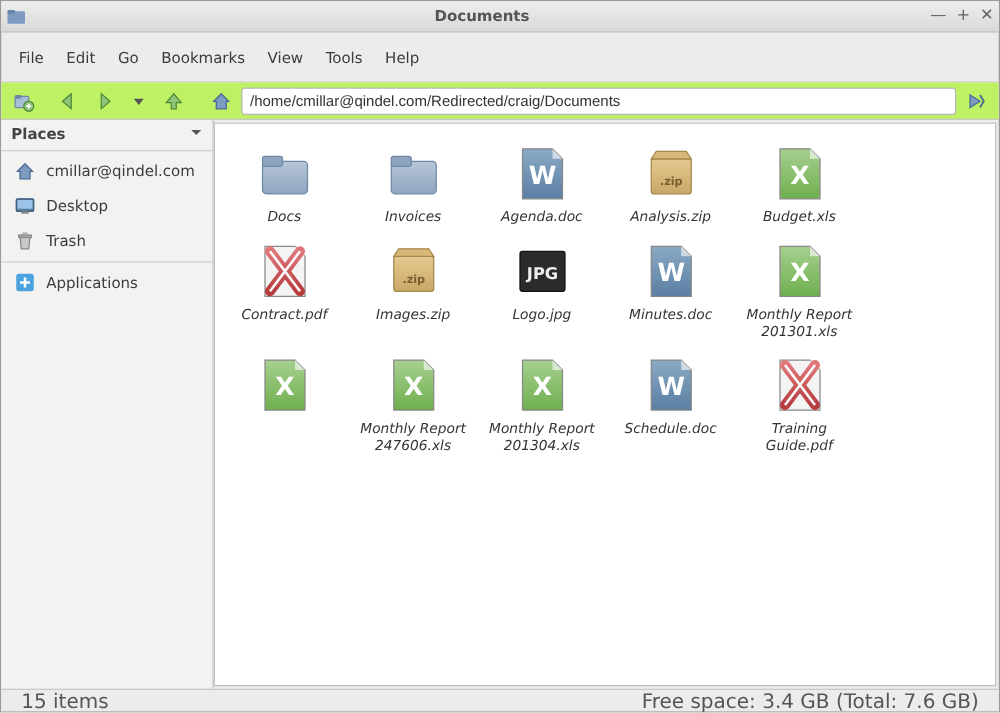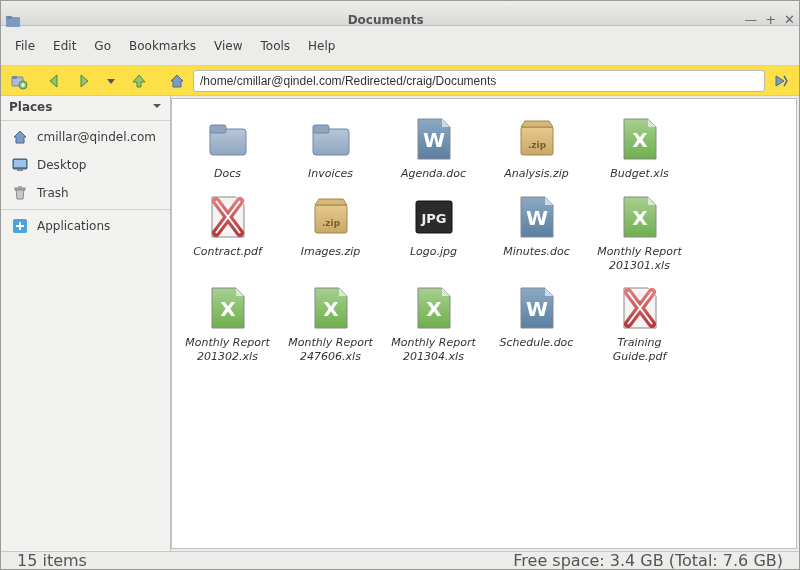--- a/index.html
+++ b/index.html
@@ -19,20 +19,21 @@
     border: 1px solid #9a9a98;
     display: flex;
     flex-direction: column;
   }
   
   .titlebar {
     height: 22px;
     background: linear-gradient(#eeeeec, #d9d9d7);
     border-bottom: 1px solid #bdbdbb;
     display: flex;
+    align-items: center;
     padding: 12px 4px;
   }
   .titlebar .title-icon { width: 16px; height: 16px; margin-right: 6px; }
   .titlebar .title { flex: 1; text-align: center; font-weight: bold; color: #555; }
   .title-controls { display: flex; gap: 8px; color: #666; }
   .title-controls span { cursor: pointer; font-size: 13px; line-height: 14px; }
   
   .menubar {
     height: 40px;
     display: flex;
@@ -47,21 +48,21 @@
     cursor: pointer;
   }
   
   .toolbar {
     height: 30px;
     display: flex;
     align-items: center;
     padding: 2px 6px;
     gap: 4px;
     border-bottom: 1px solid #c8c8c6;
-    background: #fde047;
+    background: #bef264;
   }
   .tb-btn {
     width: 24px; height: 24px;
     display: flex; align-items: center; justify-content: center;
     border-radius: 3px;
     cursor: pointer;
   }
   .path-input {
     flex: 1;
     height: 22px;
@@ -360,21 +361,20 @@
                 <use href="#page-shape" fill="url(#xlsGrad)"></use>
                 <text x="24" y="32" text-anchor="middle" font-size="20" font-weight="bold" fill="#fff">X</text>
               </svg></div>
             <div class="file-label">Monthly Report 201301.xls</div>
           </div>
           <div class="file-item">
             <div class="file-icon"><svg viewBox="0 0 48 48">
                 <use href="#page-shape" fill="url(#xlsGrad)"></use>
                 <text x="24" y="32" text-anchor="middle" font-size="20" font-weight="bold" fill="#fff">X</text>
               </svg></div>
-            <div class="file-label">Monthly Report 201302.xls</div>
           </div>
           <div class="file-item">
             <div class="file-icon"><svg viewBox="0 0 48 48">
                 <use href="#page-shape" fill="url(#xlsGrad)"></use>
                 <text x="24" y="32" text-anchor="middle" font-size="20" font-weight="bold" fill="#fff">X</text>
               </svg></div>
             <div class="file-label">Monthly Report 247606.xls</div>
           </div>
           <div class="file-item">
             <div class="file-icon"><svg viewBox="0 0 48 48">

